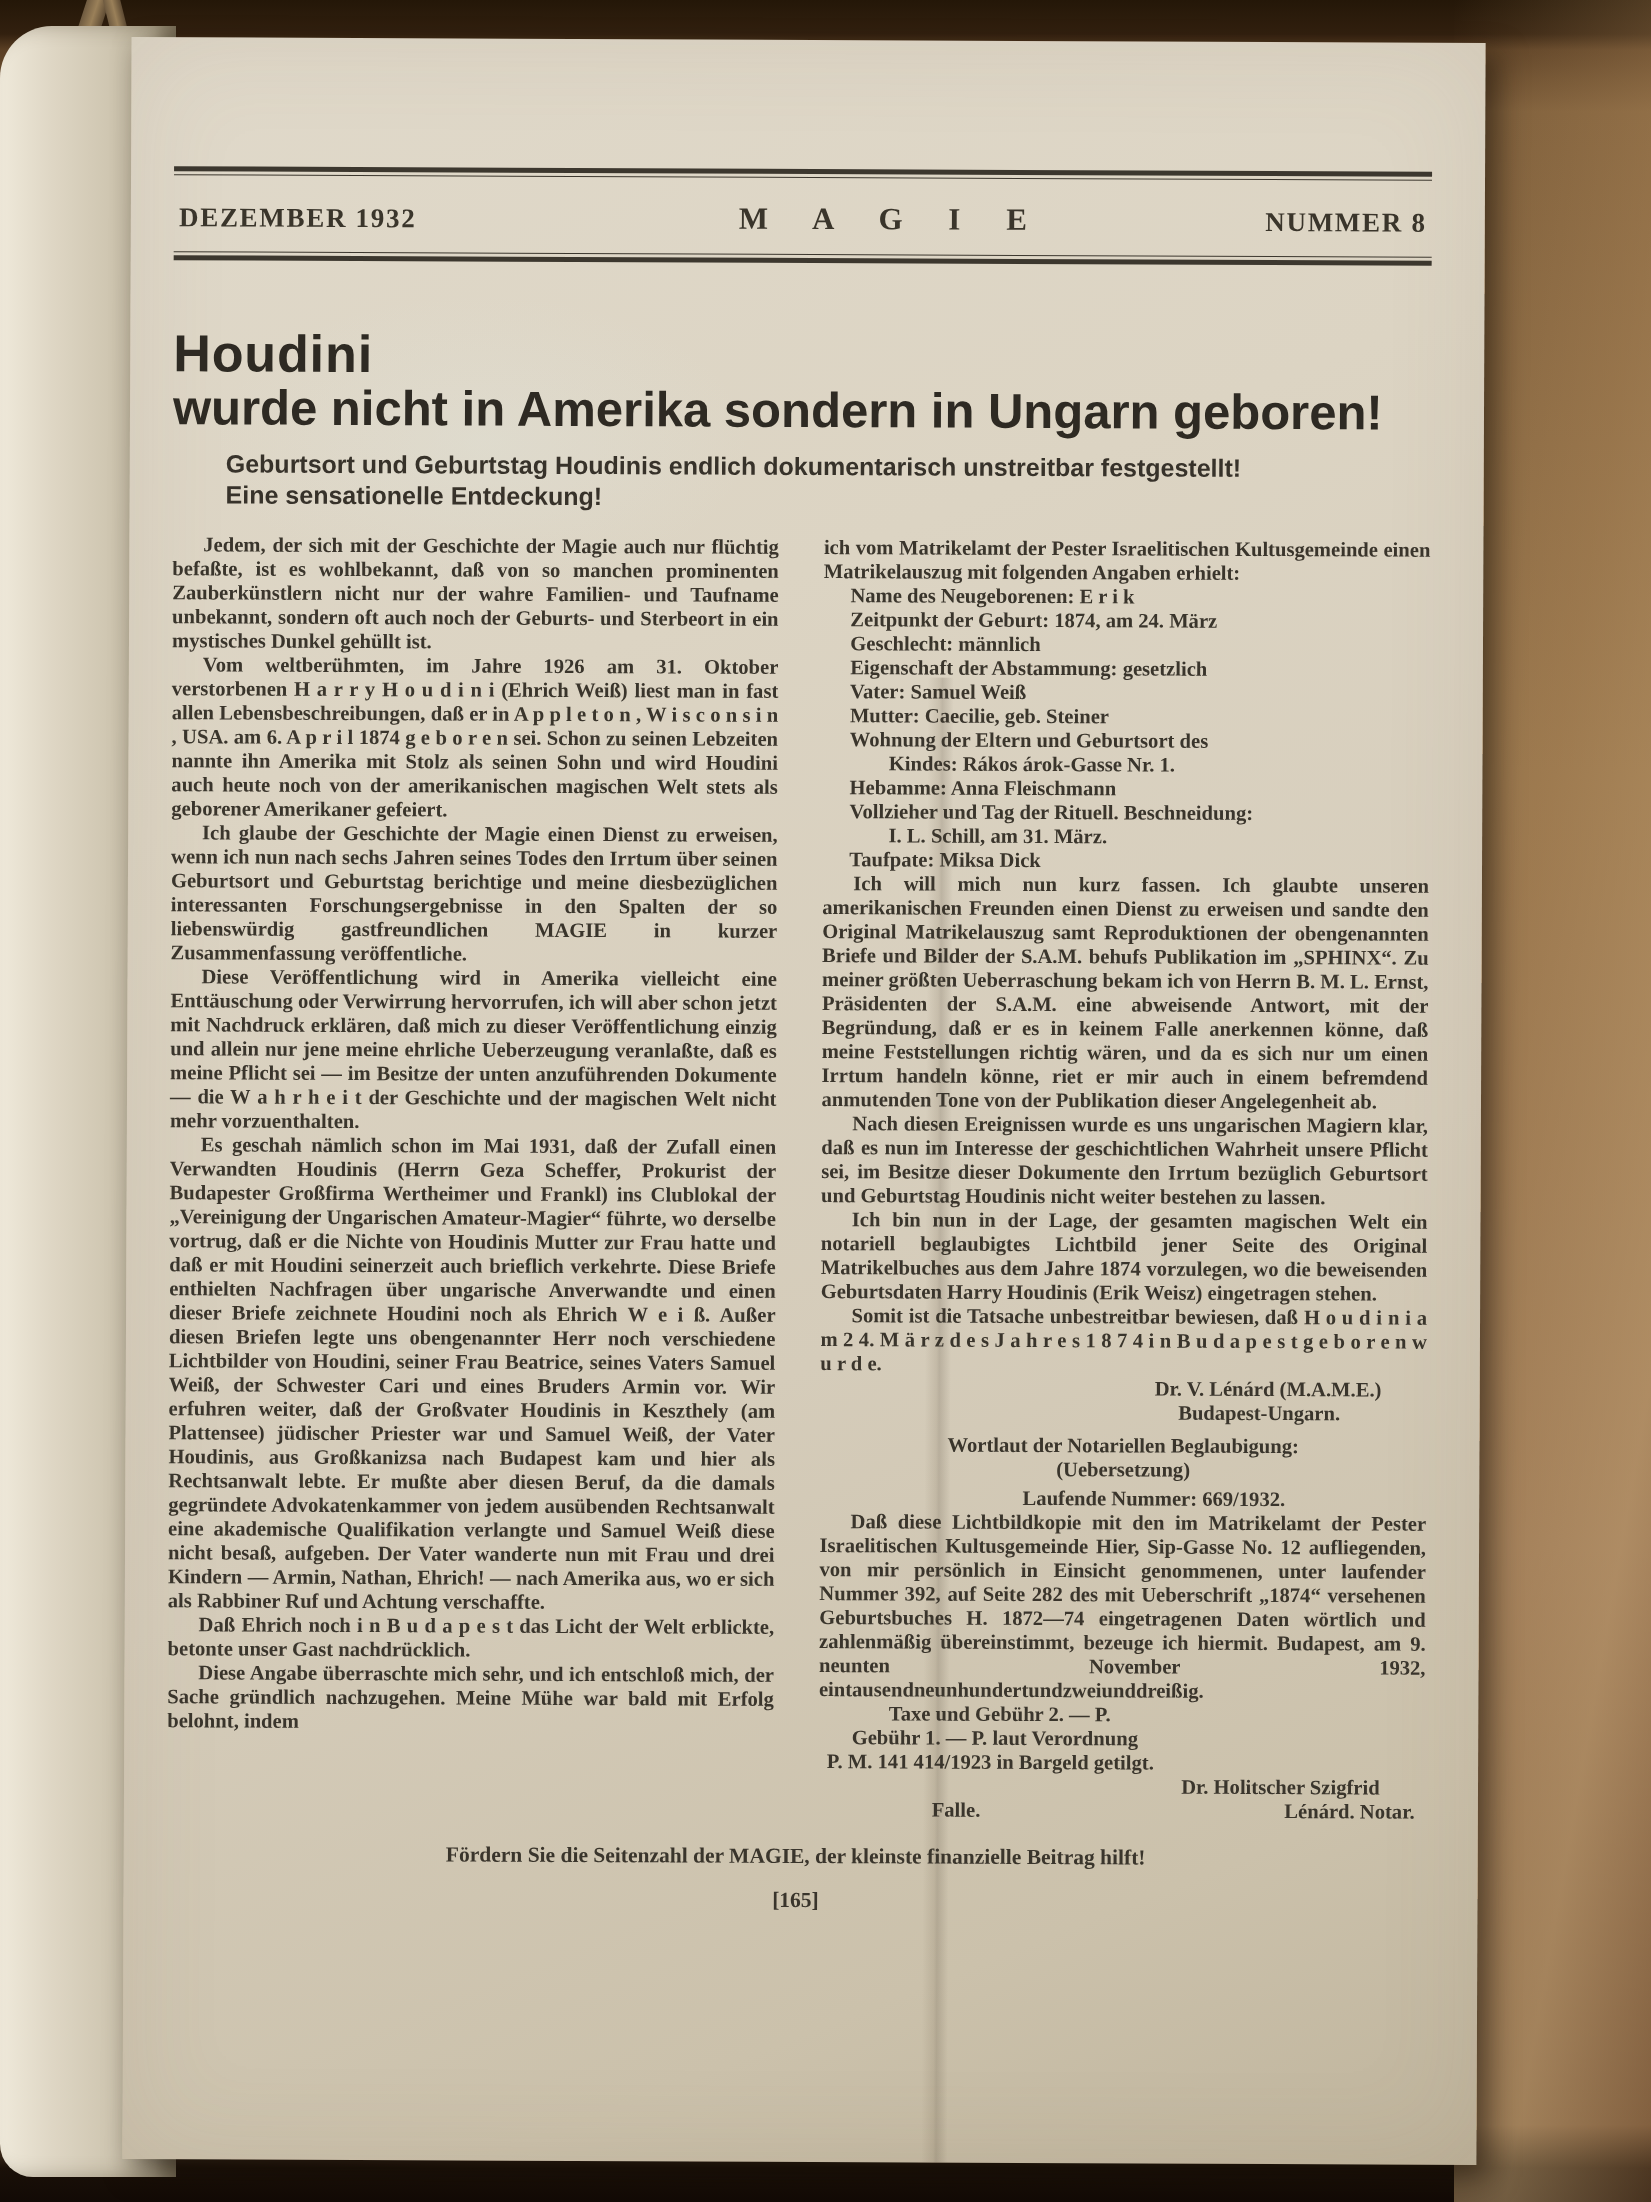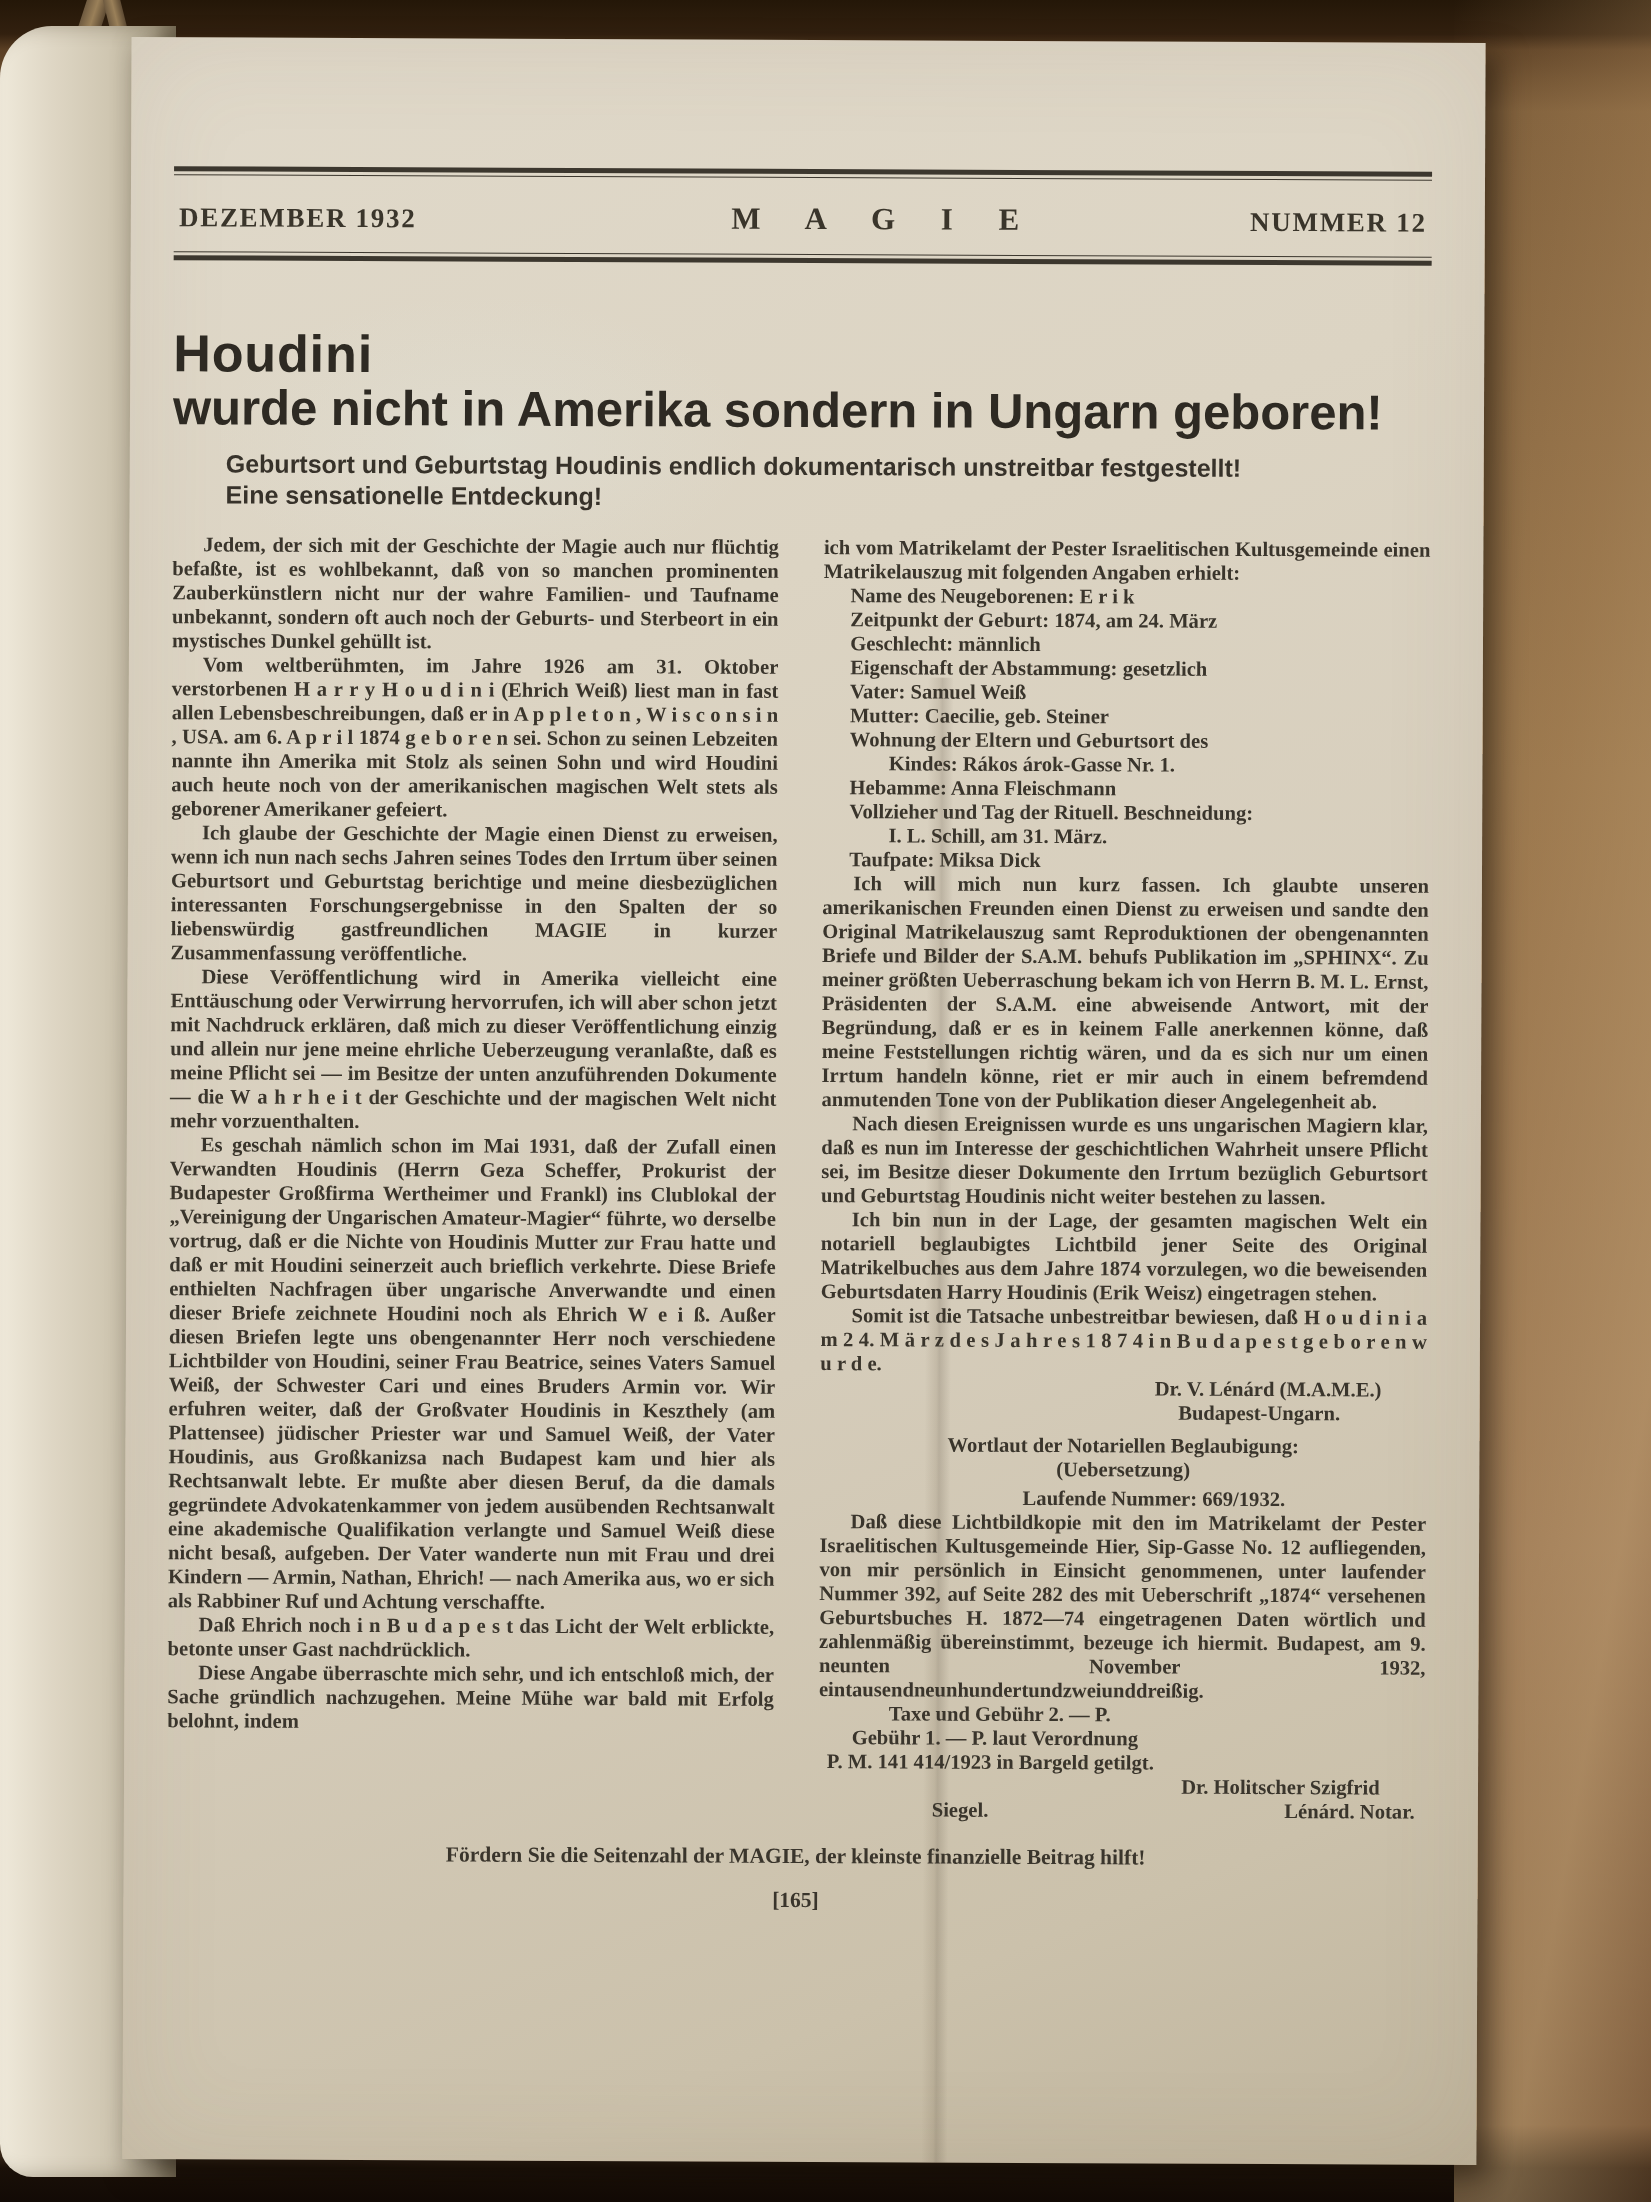--- a/index.html
+++ b/index.html
@@ -75,21 +75,21 @@
 <div class="page">
   <div class="sheen"></div>
   <div class="crease-v"></div>
 
   <div class="content">
 
     <div class="rule-top"></div>
     <div class="masthead-row">
       <span class="issue">DEZEMBER 1932</span>
       <span class="mast">M A G I E</span>
-      <span class="issue">NUMMER 12</span>
+      <span class="issue">NUMMER 8</span>
     </div>
     <div class="rule-bot"></div>
 
     <div class="headline">
       <div class="l1">Houdini</div>
       <div class="l2">wurde nicht in Amerika sondern in Ungarn geboren!</div>
     </div>
     <div class="deck">
       <div class="d1">Geburtsort und Geburtstag Houdinis endlich dokumentarisch unstreitbar festgestellt!</div>
       <div class="d2">Eine sensationelle Entdeckung!</div>
@@ -131,21 +131,21 @@
         <div class="sig2">Budapest-Ungarn.</div>
         <div class="cheading">Wortlaut der Notariellen Beglaubigung:</div>
         <div class="csub">(Uebersetzung)</div>
         <div class="cnum">Laufende Nummer: 669/1932.</div>
         <p>Daß diese Lichtbildkopie mit den im Matrikelamt der Pester Israelitischen Kultusgemeinde Hier, Sip-Gasse No. 12 aufliegenden, von mir persönlich in Einsicht genommenen, unter laufender Nummer 392, auf Seite 282 des mit Ueberschrift „1874“ versehenen Geburtsbuches H. 1872—74 eingetragenen Daten wörtlich und zahlenmäßig übereinstimmt, bezeuge ich hiermit. Budapest, am 9. neunten November 1932, eintausendneunhundertundzweiunddreißig.</p>
         <div class="fee1">Taxe und Gebühr 2. — P.</div>
         <div class="fee2">Gebühr 1. — P. laut Verordnung</div>
         <div class="fee3">P. M. 141 414/1923 in Bargeld getilgt.</div>
         <div class="sig">Dr. Holitscher Szigfrid</div>
         <div class="notar-row">
-          <span>Siegel.</span>
+          <span>Falle.</span>
           <span>Lénárd. Notar.</span>
         </div>
       </div>
 
     </div>
 
     <div class="appeal">Fördern Sie die Seitenzahl der MAGIE, der kleinste finanzielle Beitrag hilft!</div>
     <div class="folio">[165]</div>
 
   </div>

